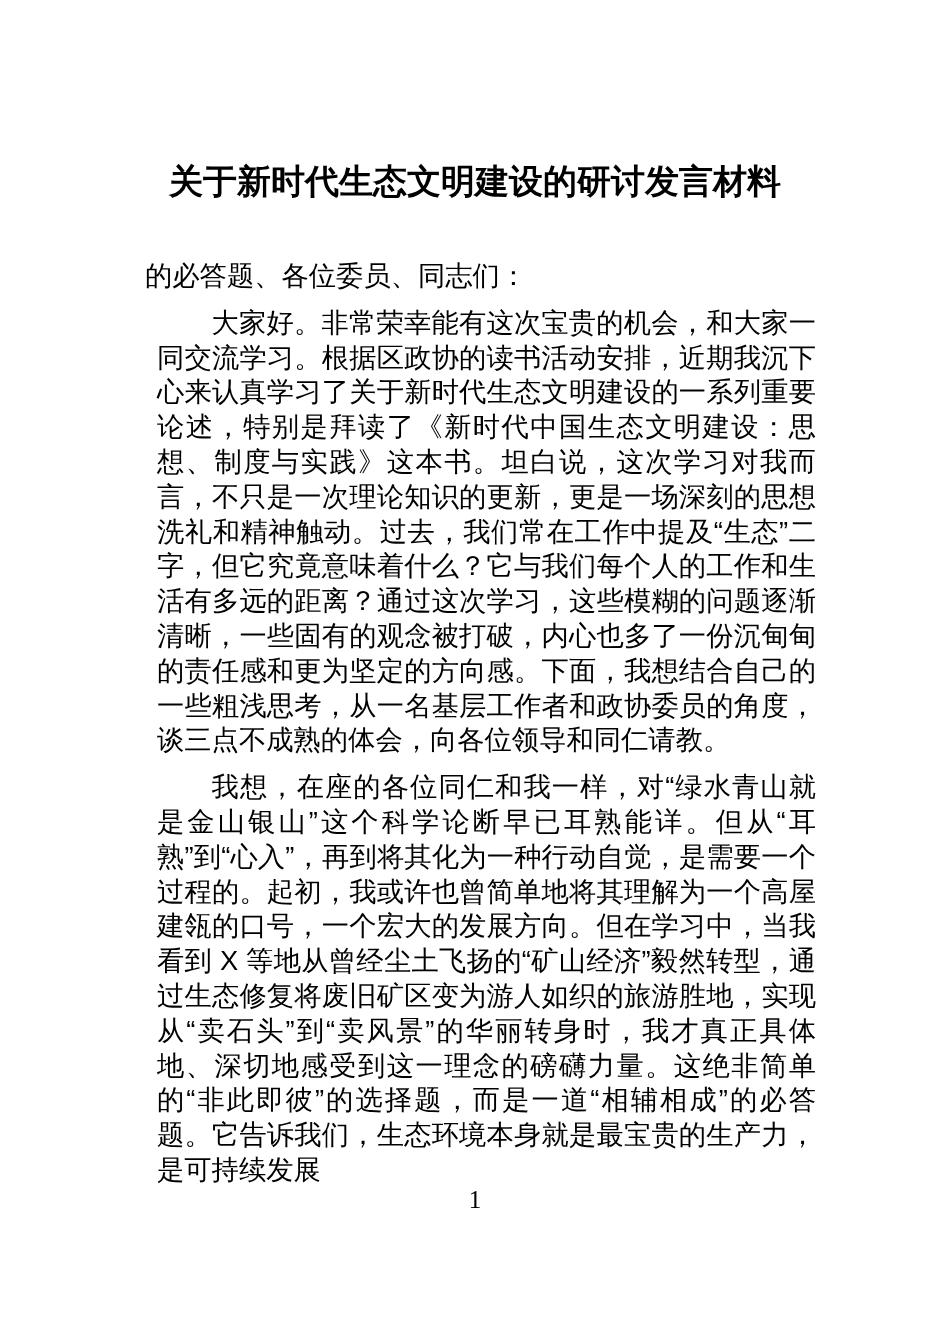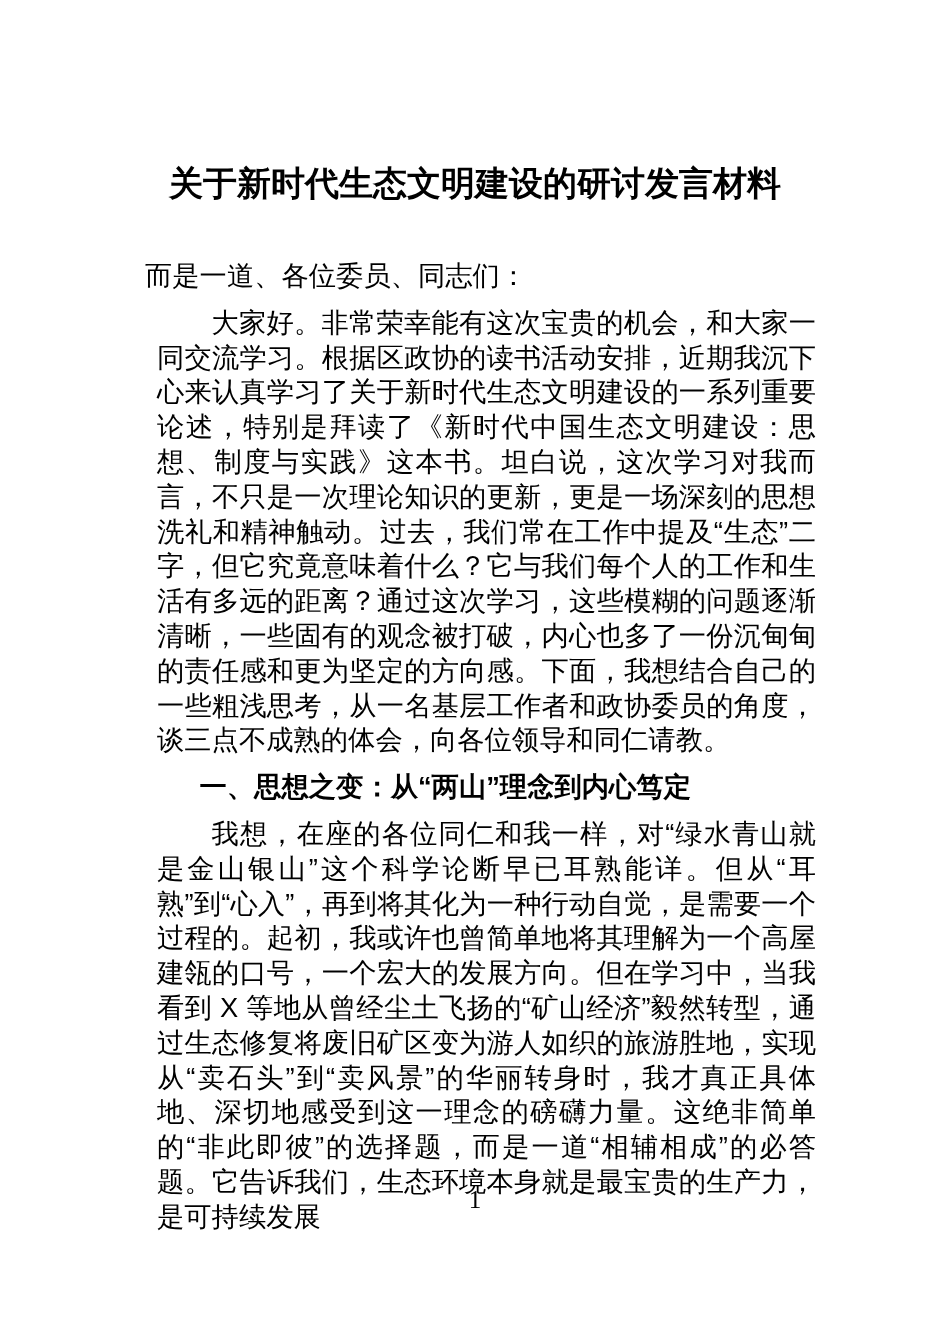--- a/index.html
+++ b/index.html
@@ -11,21 +11,21 @@
     position: relative;
     width: 950px;
     height: 1344px;
     background: #ffffff;
     color: #000000;
     overflow: hidden;
   }
   .doc-title {
     margin: 0;
     padding-top: 166px;
-    font-family: Liberation Serif, serif;
+    font-family: Liberation Mono, monospace;
     font-size: 34px;
     line-height: 36px;
     font-weight: bold;
     text-align: center;
     color: #000000;
   }
   .doc-body {
     margin: 57px 122px 0 145px;
     font-family: "Liberation Sans", sans-serif;
     font-size: 27.3px;
@@ -58,23 +58,22 @@
     color: #000000;
   }
 </style>
 </head>
 <body>
 
 <div class="page">
   <h1 class="doc-title">关于新时代生态文明建设的研讨发言材料</h1>
 
   <div class="doc-body">
-    <p class="salutation">而是一道、各位委员、同志们：</p>
+    <p class="salutation">的必答题、各位委员、同志们：</p>
 
     <p class="para">大家好。非常荣幸能有这次宝贵的机会，和大家一同交流学习。根据区政协的读书活动安排，近期我沉下心来认真学习了关于新时代生态文明建设的一系列重要论述，特别是拜读了《新时代中国生态文明建设：思想、制度与实践》这本书。坦白说，这次学习对我而言，不只是一次理论知识的更新，更是一场深刻的思想洗礼和精神触动。过去，我们常在工作中提及“生态”二字，但它究竟意味着什么？它与我们每个人的工作和生活有多远的距离？通过这次学习，这些模糊的问题逐渐清晰，一些固有的观念被打破，内心也多了一份沉甸甸的责任感和更为坚定的方向感。下面，我想结合自己的一些粗浅思考，从一名基层工作者和政协委员的角度，谈三点不成熟的体会，向各位领导和同仁请教。</p>
 
-    <h2 class="section-heading">一、思想之变：从“两山”理念到内心笃定</h2>
 
     <p class="para">我想，在座的各位同仁和我一样，对“绿水青山就是金山银山”这个科学论断早已耳熟能详。但从“耳熟”到“心入”，再到将其化为一种行动自觉，是需要一个过程的。起初，我或许也曾简单地将其理解为一个高屋建瓴的口号，一个宏大的发展方向。但在学习中，当我看到 X 等地从曾经尘土飞扬的“矿山经济”毅然转型，通过生态修复将废旧矿区变为游人如织的旅游胜地，实现从“卖石头”到“卖风景”的华丽转身时，我才真正具体地、深切地感受到这一理念的磅礴力量。这绝非简单的“非此即彼”的选择题，而是一道“相辅相成”的必答题。它告诉我们，生态环境本身就是最宝贵的生产力，是可持续发展</p>
   </div>
 
   <div class="page-number">1</div>
 </div>
 
 </body></html>

